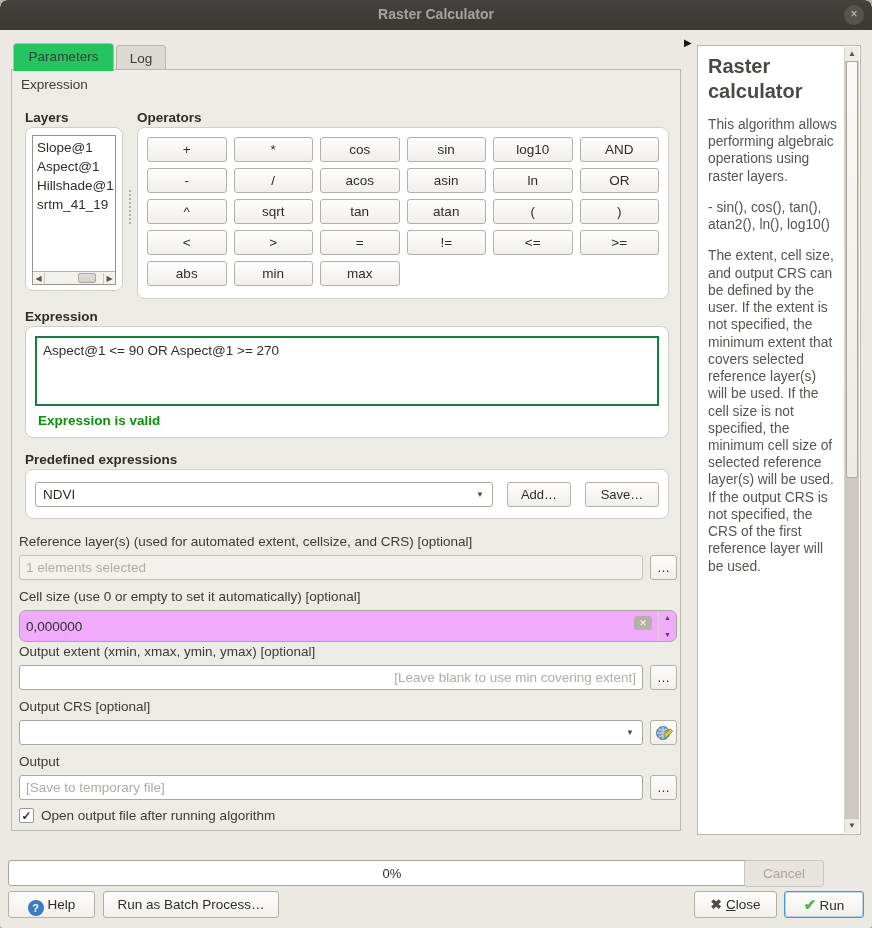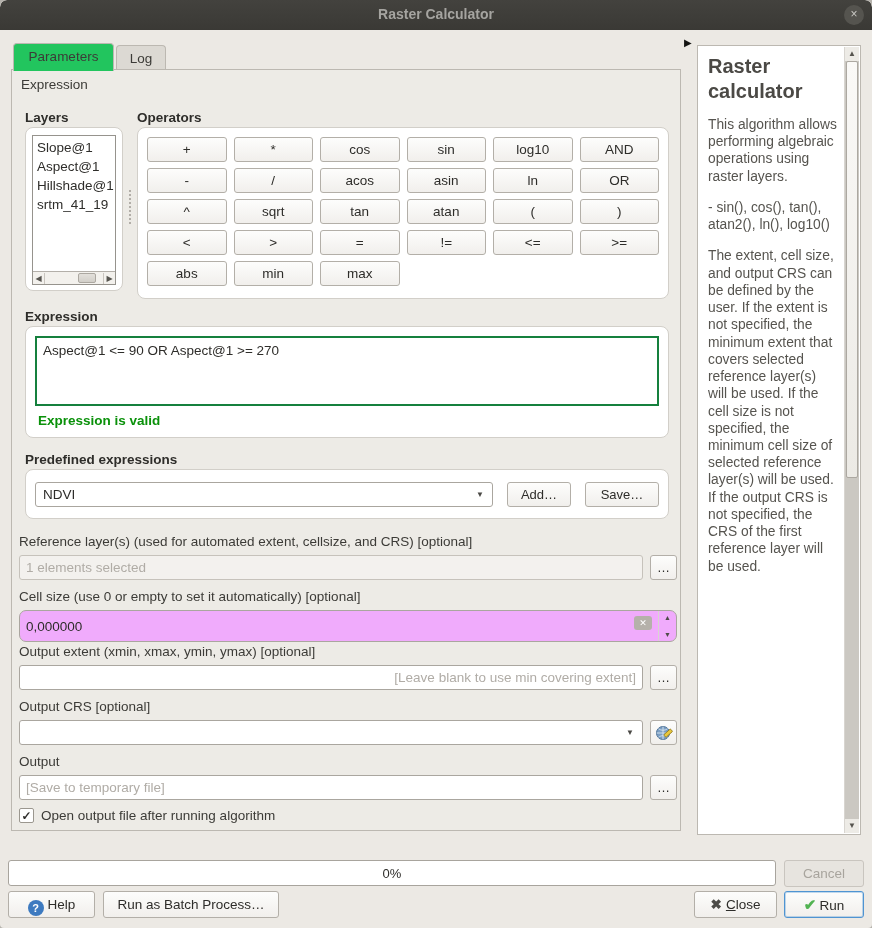--- a/index.html
+++ b/index.html
@@ -353,21 +353,21 @@
     <div class="vscroll">
       <span class="arr up">▲</span>
       <span class="thumb"></span>
       <span class="arr dn">▼</span>
     </div>
   </div>
 
   <div class="progressbar">
     <span class="pct">0%</span>
   </div>
-  <button class="btn footer-btn disabled" style="left:784px; top:860px; width:80px;" disabled="">Cancel</button>
+  <button class="btn footer-btn disabled" style="left:744px; top:860px; width:80px;" disabled="">Cancel</button>
 
   <button class="btn footer-btn" style="left:8px; top:891px; width:87px;">
     <span class="help-ico">?</span><span>Help</span>
   </button>
   <button class="btn footer-btn" style="left:103px; top:891px; width:176px;">Run as Batch Process…</button>
 
   <button class="btn footer-btn" style="left:694px; top:891px; width:83px;">
     <span class="close-ico">✖</span><span class="u">C</span><span>lose</span>
   </button>
   <button class="btn footer-btn default-btn" style="left:784px; top:891px; width:80px;">

